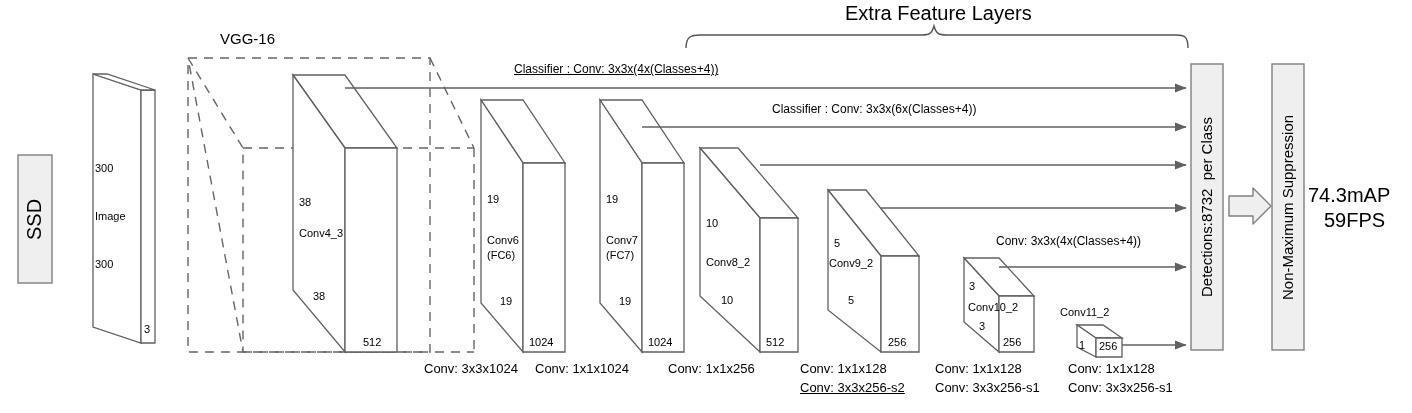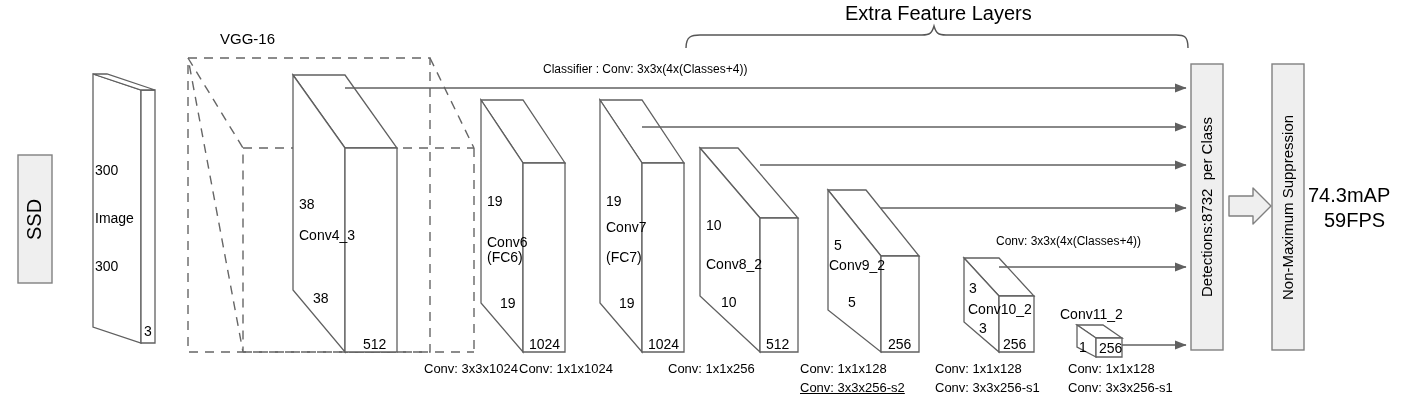--- a/index.html
+++ b/index.html
@@ -3,21 +3,21 @@
 <meta charset="utf-8">
 <style>
   html,body{margin:0;padding:0;background:#ffffff;}
   #root{position:relative;width:1412px;height:413px;background:#ffffff;
         font-family:"Liberation Sans","DejaVu Sans",sans-serif;overflow:hidden;}
   svg#diagram{position:absolute;left:0;top:0;width:1412px;height:413px;}
   .lbl{position:absolute;font-family:"Liberation Sans","DejaVu Sans",sans-serif;
        color:#000;white-space:pre;line-height:1.18;}
   .f13{font-size:13px;}
   .f12{font-size:12px;}
-  .f11{font-size:14px;}
+  .f11{font-size:11px;}
   .f15{font-size:15px;}
   .f16{font-size:20px;}
   .vert{writing-mode:vertical-rl;transform:rotate(180deg);text-align:center;}
   .boxlabel{position:absolute;display:flex;align-items:center;justify-content:center;}
 </style>
 </head>
 <body>
 
 <div id="root">
 
@@ -105,41 +105,42 @@
 
     <rect x="1272" y="64" width="32" height="286" fill="#efefef" stroke="#808080" stroke-width="1.4"></rect>
   </svg>
 
   <div class="lbl f16 vert boxlabel" style="left:18px;top:155px;width:34px;height:128px;">SSD</div>
 
   <div class="lbl f16" style="left:845px;top:2px;">Extra Feature Layers</div>
 
   <div class="lbl f15" style="left:220px;top:30px;">VGG-16</div>
 
-  <div class="lbl f12" style="left:543px;top:62px;">Classifier : Conv: 3x3x(4x(Classes+4))</div>
+  <div class="lbl f12" style="left:514px;top:62px;text-decoration:underline;">Classifier : Conv: 3x3x(4x(Classes+4))</div>
+  <div class="lbl f12" style="left:772px;top:102px;">Classifier : Conv: 3x3x(6x(Classes+4))</div>
   <div class="lbl f12" style="left:996px;top:234px;">Conv: 3x3x(4x(Classes+4))</div>
 
   <div class="lbl f11" style="left:95px;top:162px;">300</div>
   <div class="lbl f11" style="left:95px;top:210px;">Image</div>
   <div class="lbl f11" style="left:95px;top:258px;">300</div>
   <div class="lbl f11" style="left:144px;top:323px;">3</div>
 
   <div class="lbl f11" style="left:299px;top:196px;">38</div>
   <div class="lbl f11" style="left:299px;top:227px;">Conv4_3</div>
   <div class="lbl f11" style="left:313px;top:290px;">38</div>
   <div class="lbl f11" style="left:363px;top:336px;">512</div>
 
   <div class="lbl f11" style="left:487px;top:193px;">19</div>
   <div class="lbl f11" style="left:487px;top:234px;">Conv6</div>
   <div class="lbl f11" style="left:487px;top:249px;text-align:center;">(FC6)</div>
   <div class="lbl f11" style="left:500px;top:295px;">19</div>
   <div class="lbl f11" style="left:529px;top:336px;">1024</div>
 
   <div class="lbl f11" style="left:606px;top:193px;">19</div>
-  <div class="lbl f11" style="left:606px;top:219px;">Conv7</div>
+  <div class="lbl f11" style="left:606px;top:234px;">Conv7</div>
   <div class="lbl f11" style="left:606px;top:249px;">(FC7)</div>
   <div class="lbl f11" style="left:619px;top:295px;">19</div>
   <div class="lbl f11" style="left:648px;top:336px;">1024</div>
 
   <div class="lbl f11" style="left:706px;top:217px;">10</div>
   <div class="lbl f11" style="left:706px;top:256px;">Conv8_2</div>
   <div class="lbl f11" style="left:721px;top:294px;">10</div>
   <div class="lbl f11" style="left:766px;top:336px;">512</div>
 
   <div class="lbl f11" style="left:834px;top:237px;">5</div>
@@ -151,21 +152,21 @@
   <div class="lbl f11" style="left:968px;top:301px;">Conv10_2</div>
   <div class="lbl f11" style="left:979px;top:320px;">3</div>
   <div class="lbl f11" style="left:1003px;top:336px;">256</div>
 
   <div class="lbl f11" style="left:1060px;top:306px;">Conv11_2</div>
   <div class="lbl f11" style="left:1079px;top:339px;">1</div>
   <div class="lbl f11" style="left:1099px;top:340px;">256</div>
 
   <div class="lbl f13" style="left:424px;top:361px;">Conv: 3x3x1024</div>
 
-  <div class="lbl f13" style="left:519px;top:361px;">Conv: 1x1x1024</div>
+  <div class="lbl f13" style="left:535px;top:361px;">Conv: 1x1x1024</div>
 
   <div class="lbl f13" style="left:668px;top:361px;">Conv: 1x1x256</div>
   <div class="lbl f13" style="left:668px;top:380px;margin-top:34px;">Conv:  3x3x512-s2</div>
 
   <div class="lbl f13" style="left:800px;top:361px;">Conv: 1x1x128</div>
   <div class="lbl f13" style="left:800px;top:380px;text-decoration:underline;">Conv: 3x3x256-s2</div>
 
   <div class="lbl f13" style="left:935px;top:361px;">Conv: 1x1x128</div>
   <div class="lbl f13" style="left:935px;top:380px;">Conv: 3x3x256-s1</div>
 

